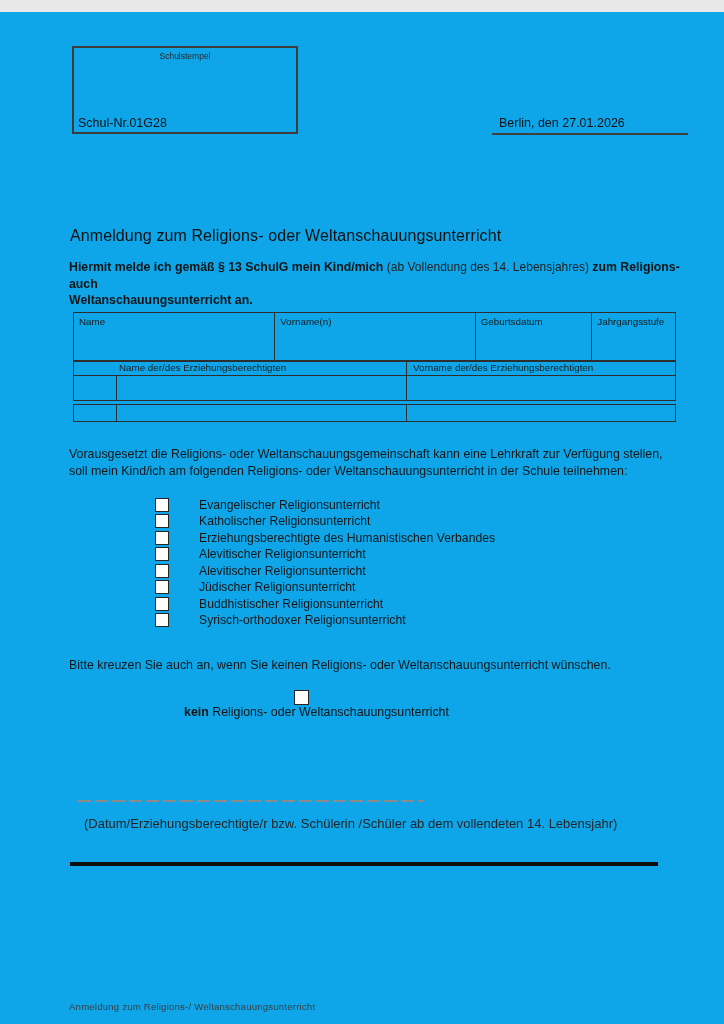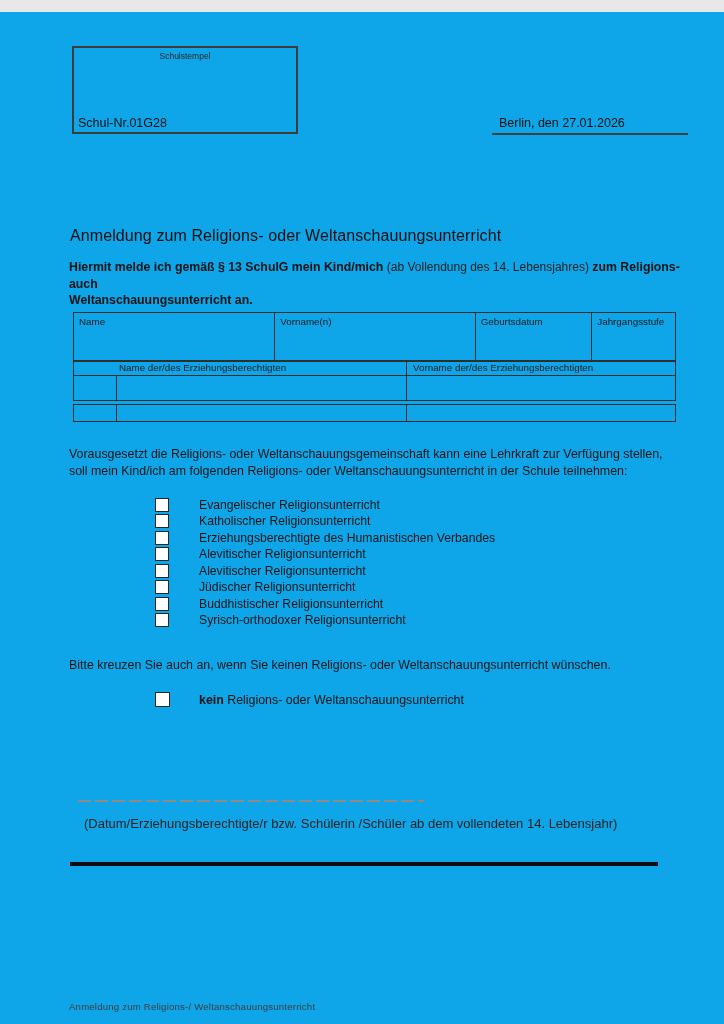--- a/index.html
+++ b/index.html
@@ -83,21 +83,21 @@
   
   .options{left:155px;top:483px;}
   .opt-row{display:flex;align-items:flex-end;height:16.5px;}
   .cb{
     display:inline-block;width:12px;height:12px;
     border:1.6px solid #262626;background:#fff;box-sizing:content-box;
     flex:0 0 auto;
   }
   .opt-label{margin-left:30px;font-size:12.2px;color:#161616;white-space:nowrap;}
 
-  .none-row{left:155px;top:678px;display:flex;align-items:flex-end;height:17px;}
+  .none-row{left:155px;top:678px;display:flex;align-items:center;height:17px;flex-direction:column;}
   .none-label{margin-left:29px;font-size:12.4px;color:#141414;white-space:nowrap;}
   .none-label .b{font-weight:bold;}
 
   
   .dash-line{
     left:78px;top:788px;width:346px;height:2px;
     background:repeating-linear-gradient(90deg,#8b8b8b 0 13px,transparent 13px 17px);
   }
   .sig-caption{left:84px;top:804px;font-size:13px;color:#242424;}
   .thick-line{left:70px;top:850px;width:588px;height:3.5px;background:#0e0e0e;}

